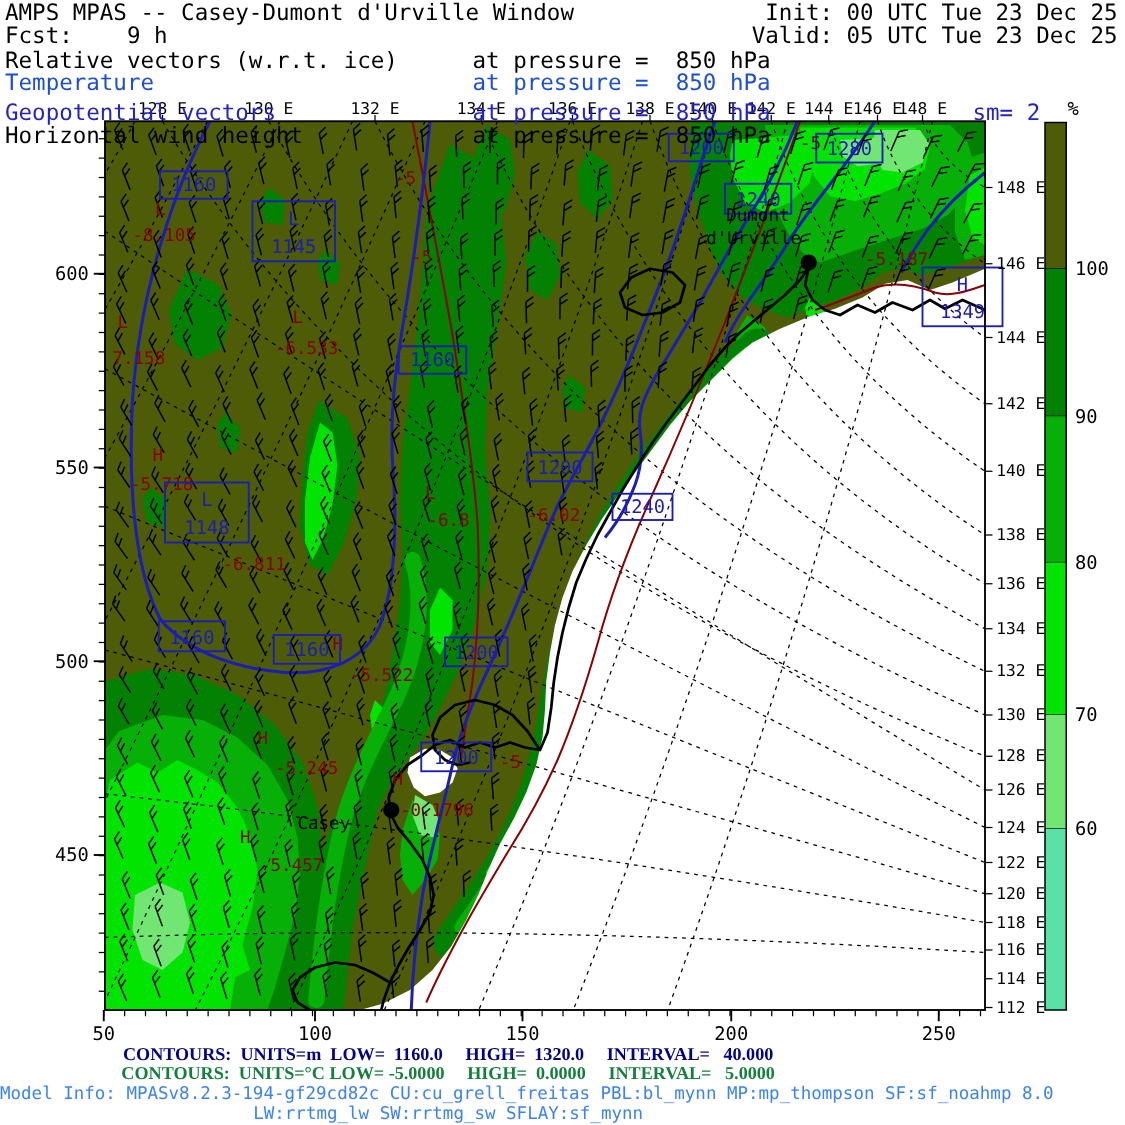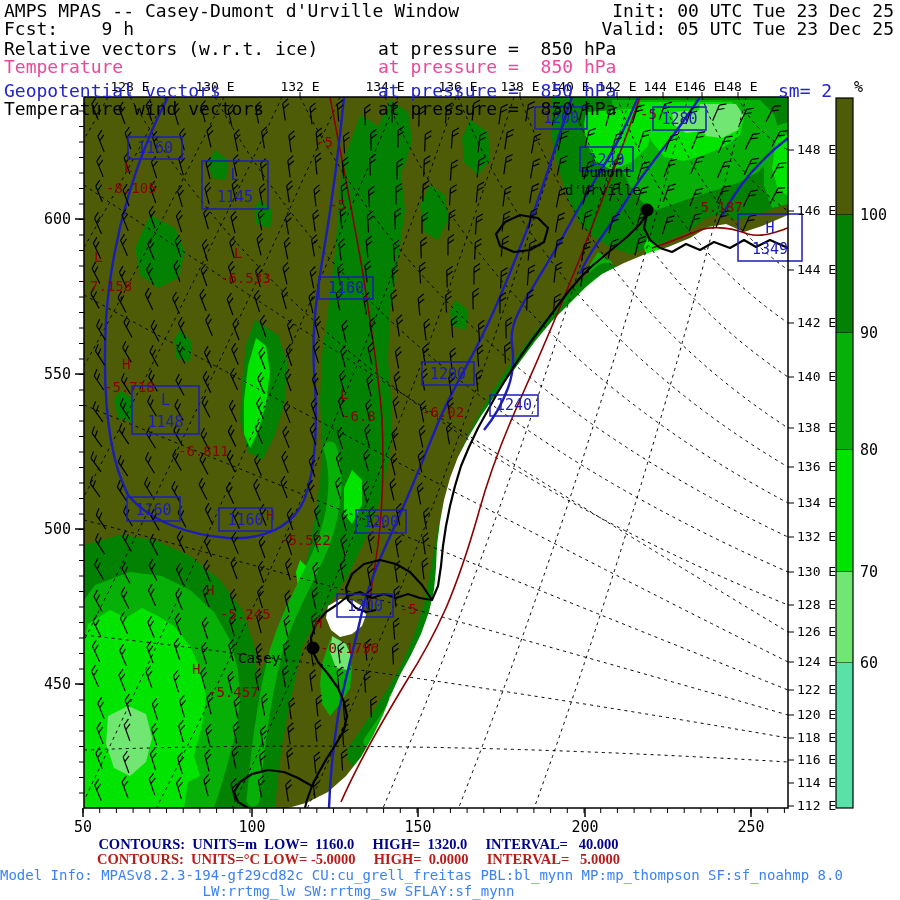--- a/index.html
+++ b/index.html
@@ -5,27 +5,27 @@
   html,body{margin:0;padding:0;background:#ffffff;}
   .wrap{position:relative;width:900px;height:900px;background:#fff;overflow:hidden;
         font-family:"DejaVu Sans Mono",monospace;}
   .hrow{position:absolute;left:0;width:900px;height:19px;font-size:18px;line-height:19px;
         white-space:pre;z-index:3;pointer-events:none;}
   .lab{position:absolute;left:4px;top:0;}
   .atcol{position:absolute;left:378px;top:0;}
   .rcol{position:absolute;right:6px;top:0;}
   .smcol{position:absolute;left:778px;top:0;}
   .c-black{color:#000;}
-  .c-red{color:#ec4899;}
+  .c-red{color:#1d4ed8;}
   .c-blue{color:#2323cc;}
   .frow{position:absolute;left:0;width:717px;text-align:center;white-space:pre;z-index:3;}
   .f-serif{font-family:"Liberation Serif",serif;font-weight:bold;font-size:14.5px;}
   .f-mono{font-family:"DejaVu Sans Mono",monospace;font-size:14px;color:#3b82f6;}
   .navy{color:#00008b;}
-  .dred{color:#b91c1c;}
+  .dred{color:#15803d;}
   svg{position:absolute;left:0;top:0;z-index:1;}
 </style>
 </head>
 <body>
 
 <div class="wrap">
 
   <svg id="plot" width="900" height="900" viewBox="0 0 900 900">
       <defs>
         <clipPath id="mapclip">
@@ -840,21 +840,21 @@
     <div class="hrow" style="top:57px">
       <span class="lab c-red">Temperature</span>
       <span class="atcol c-red">at pressure =  850 hPa</span>
     </div>
     <div class="hrow" style="top:81px">
       <span class="lab c-blue">Geopotential vectors</span>
       <span class="atcol c-blue">at pressure =  850 hPa</span>
       <span class="smcol c-blue">sm= 2</span>
     </div>
     <div class="hrow" style="top:99px">
-      <span class="lab c-black">Temperature wind vectors</span>
+      <span class="lab c-black">Horizontal wind height</span>
       <span class="atcol c-black">at pressure =  850 hPa</span>
     </div>
   </div>
 
   <div>
     <div class="frow f-serif navy" style="top:836px">CONTOURS:  UNITS=m  LOW=  1160.0     HIGH=  1320.0     INTERVAL=   40.000</div>
     <div class="frow f-serif dred" style="top:851px">CONTOURS:  UNITS=°C LOW= -5.0000     HIGH=  0.0000     INTERVAL=   5.0000</div>
     <div class="frow f-mono" style="top:867px">Model Info: MPASv8.2.3-194-gf29cd82c CU:cu_grell_freitas PBL:bl_mynn MP:mp_thompson SF:sf_noahmp 8.0</div>
     <div class="frow f-mono" style="top:883px">LW:rrtmg_lw SW:rrtmg_sw SFLAY:sf_mynn</div>
   </div>

